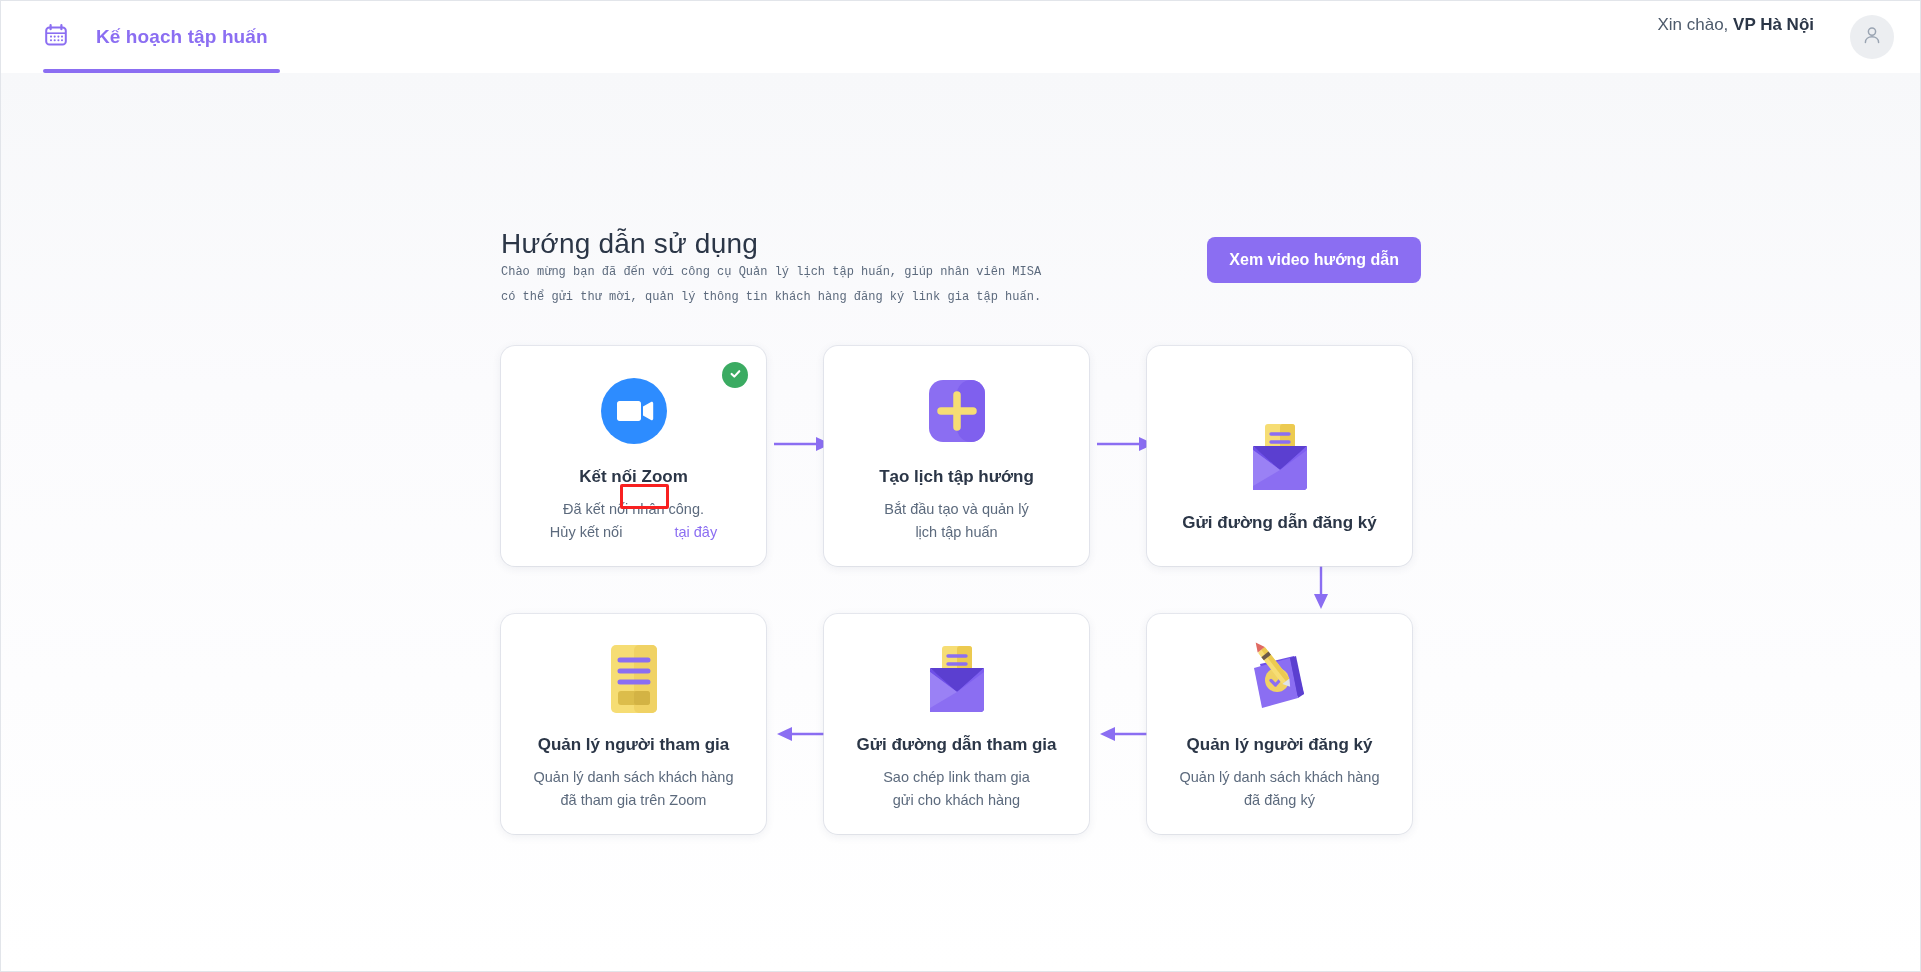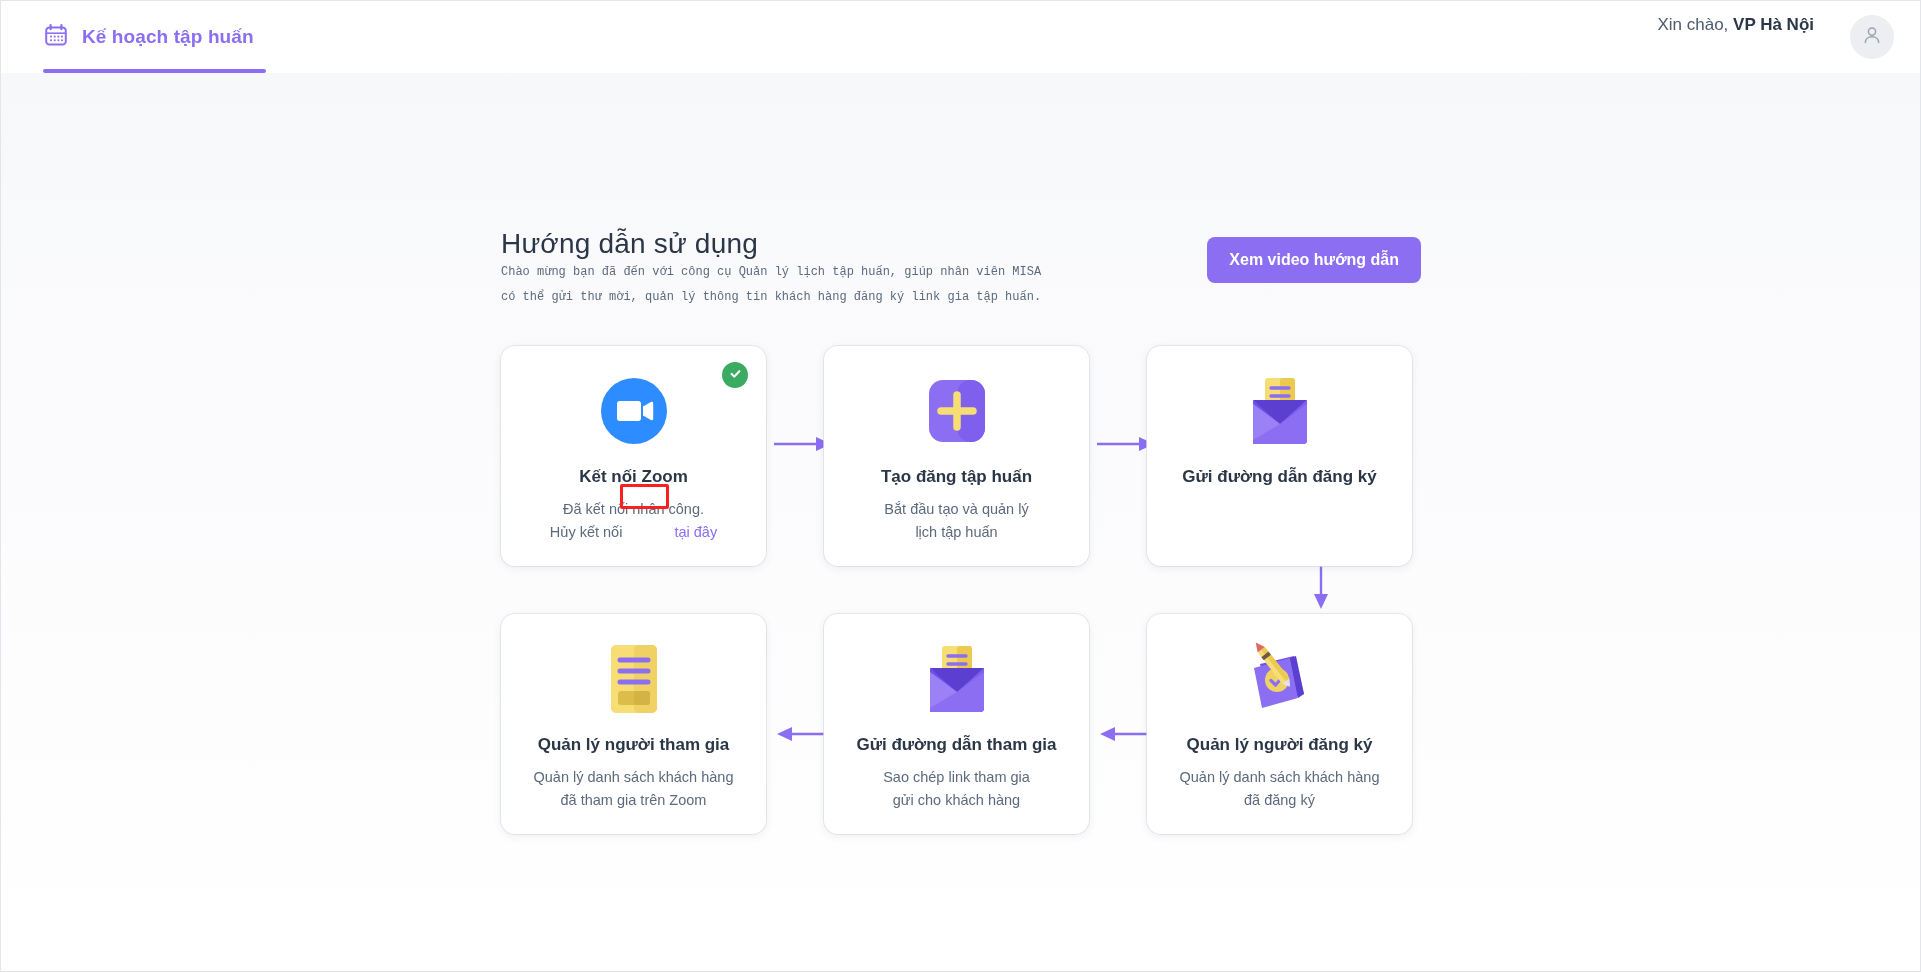--- a/index.html
+++ b/index.html
@@ -41,21 +41,21 @@
   .topbar-left {
     display: flex;
     align-items: stretch;
     height: 72px;
     padding-left: 42px;
   }
 
   .nav-tab {
     display: flex;
     align-items: center;
-    gap: 13px;
+    gap: 27px;
     height: 72px;
     padding: 0 12px 0 0;
     position: relative;
     cursor: pointer;
   }
 
   .nav-tab::after {
     content: "";
     position: absolute;
     left: 0;
@@ -169,20 +169,21 @@
     min-height: 208px;
     background: #ffffff;
     border-radius: 14px;
     box-shadow: 0 2px 10px rgba(60,70,95,.09), 0 0 0 1px rgba(225,228,235,.7);
     padding: 26px 18px 22px;
     text-align: center;
     cursor: pointer;
     display: flex;
     flex-direction: column;
     align-items: center;
+    justify-content: flex-end;
   }
   .card.tall { min-height: 194px; }
 
   .card-icon {
     height: 78px;
     display: flex;
     align-items: center;
     justify-content: center;
     margin-bottom: 16px;
   }
@@ -366,21 +367,21 @@
           </div>
 
           <div class="card">
             <div class="card-icon">
               <svg width="66" height="66" viewBox="0 0 66 66" fill="none">
                 <rect x="5" y="2" width="56" height="62" rx="14" fill="#8b6ef2"></rect>
                 <rect x="33" y="2" width="28" height="62" rx="14" fill="#7f60ee"></rect>
                 <path d="M33 17v32M17 33h32" stroke="#f6dd74" stroke-width="7.5" stroke-linecap="round"></path>
               </svg>
             </div>
-            <div class="card-title">Tạo đăng tập huấn</div>
+            <div class="card-title">Tạo lịch tập hướng</div>
             <div class="card-desc">
               <div>Bắt đầu tạo và quản lý</div>
               <div>lịch tập huấn</div>
             </div>
           </div>
 
           <div class="card">
             <div class="card-icon">
               <svg width="78" height="70" viewBox="0 0 78 70" fill="none">
                 <rect x="24" y="2" width="30" height="38" rx="3" fill="#f6dd74"></rect>

